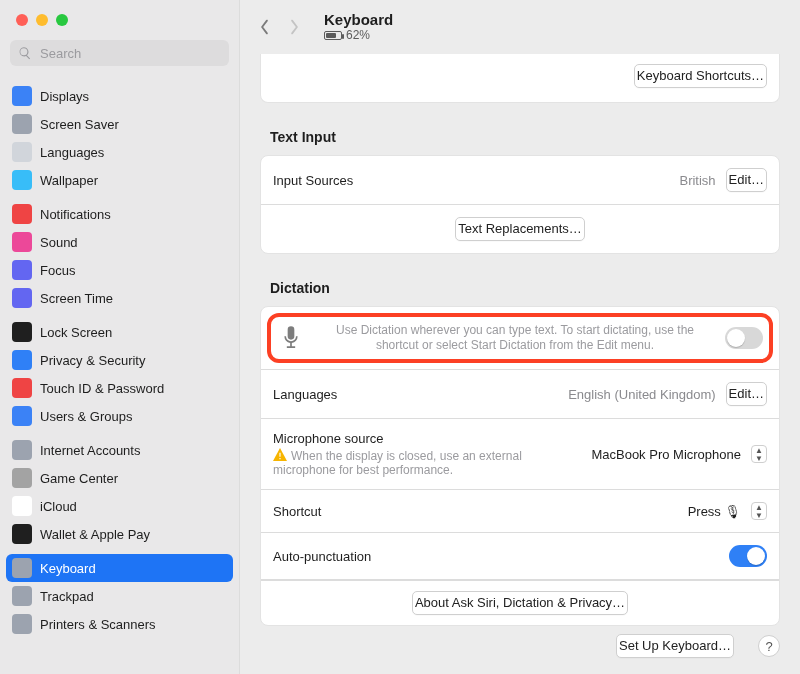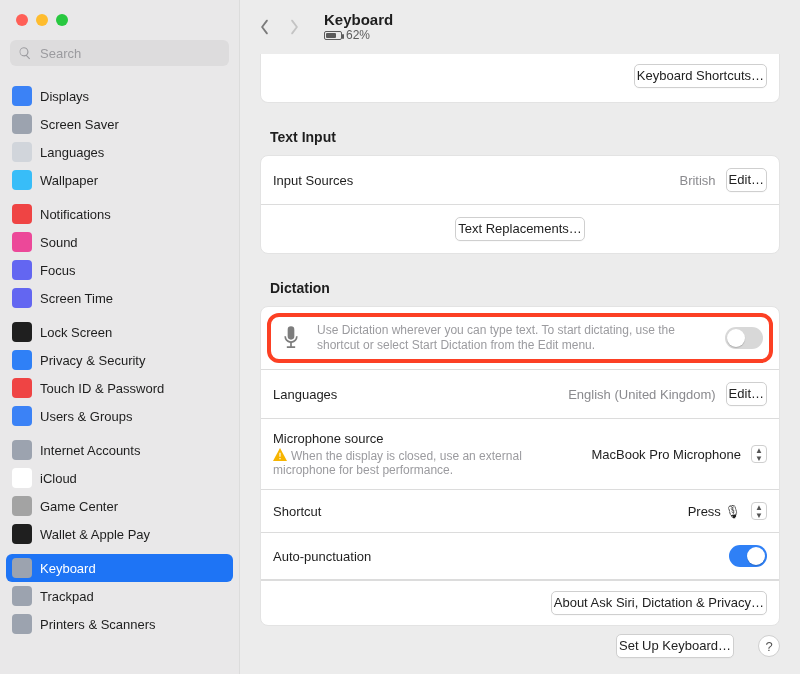--- a/index.html
+++ b/index.html
@@ -191,21 +191,21 @@
   .mic-icon { width:28px; display:flex; justify-content:center; }
   .mic-icon svg { width:20px; height:28px; fill:#7d7d7d; }
   .dict-desc { flex:1; font-size:12px; color:#9b9b9f; line-height:15px; }
 
   .warn-icon {
     width:14px; height:13px;
     display:inline-flex; vertical-align:-1px; margin-right:4px;
   }
 
   .bottom-right-row {
-    display:flex; justify-content:flex-end; padding:10px 12px; border-top:1px solid var(--divider);
+    display:flex; justify-content:center; padding:10px 12px; border-top:1px solid var(--divider);
   }
 
   .footer {
     margin-top: 8px;
     display:flex; justify-content:flex-end; align-items:center; gap:24px;
   }
   .help-btn {
     width:22px; height:22px; border-radius:50%;
     border:1px solid var(--button-border); background:#fff;
     font-size:13px; color:#555;
@@ -285,26 +285,26 @@
             <div class="side-icon" style="background: rgb(59, 130, 246);"></div>
             <span class="side-label">Users &amp; Groups</span>
           </div>
         </div>
         <div class="side-group">
           <div class="side-item">
             <div class="side-icon" style="background: rgb(156, 163, 175);"></div>
             <span class="side-label">Internet Accounts</span>
           </div>
           <div class="side-item">
+            <div class="side-icon" style="background: rgb(163, 163, 163);"></div>
+            <span class="side-label">Game Center</span>
+          </div>
+          <div class="side-item">
             <div class="side-icon" style="background: rgb(255, 255, 255);"></div>
             <span class="side-label">iCloud</span>
-          </div>
-          <div class="side-item">
-            <div class="side-icon" style="background: rgb(163, 163, 163);"></div>
-            <span class="side-label">Game Center</span>
           </div>
           <div class="side-item">
             <div class="side-icon" style="background: rgb(31, 31, 31);"></div>
             <span class="side-label">Wallet &amp; Apple Pay</span>
           </div>
         </div>
         <div class="side-group">
           <div class="side-item selected">
             <div class="side-icon" style="background: rgb(156, 163, 175);"></div>
             <span class="side-label">Keyboard</span>
@@ -365,21 +365,21 @@
         </div>
         <div class="row" style="justify-content:center;">
           <div class="mac-button">Text Replacements…</div>
         </div>
       </div>
 
       <div class="section-title">Dictation</div>
       <div class="group">
 
         <div class="row" style="padding:6px;">
-          <div class="highlight-wrap" style="flex:1;">
+          <div class="highlight-wrap" style="flex:1;text-align:center;">
             <div class="dict-row">
               <span class="mic-icon">
                 <svg viewBox="0 0 24 32">
                     <path d="M12 2a4 4 0 014 4v8a4 4 0 11-8 0V6a4 4 0 014-4zm-8 12h2a6 6 0 0012 0h2a8 8 0 01-7 7.9V26h4v2H7v-2h4v-4.1A8 8 0 014 14z"></path>
                   </svg>
               </span>
               <div class="dict-desc">Use Dictation wherever you can type text. To start dictating, use the shortcut or select Start Dictation from the Edit menu.</div>
               <div class="toggle off">
                   <div class="toggle-knob"></div>
                 </div>

